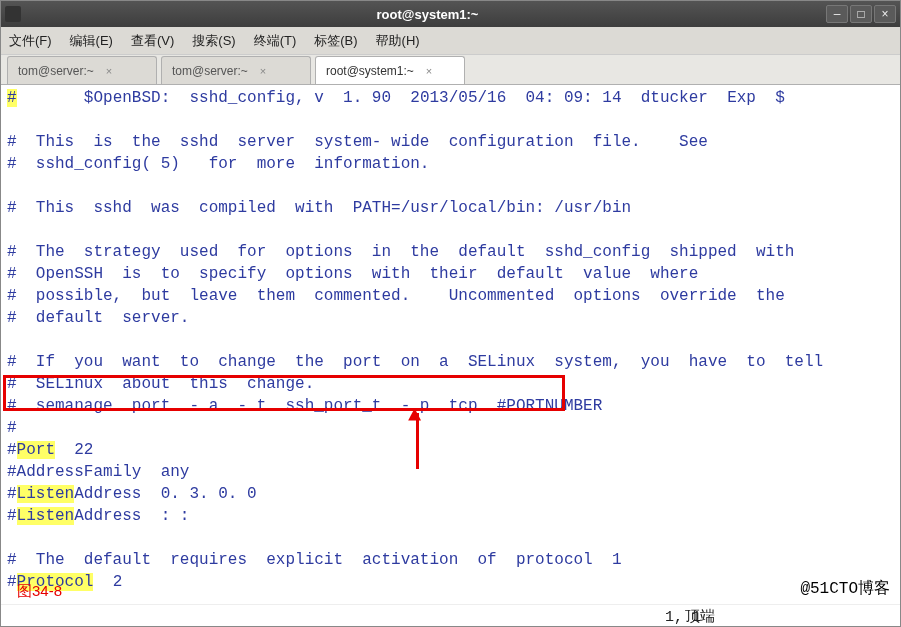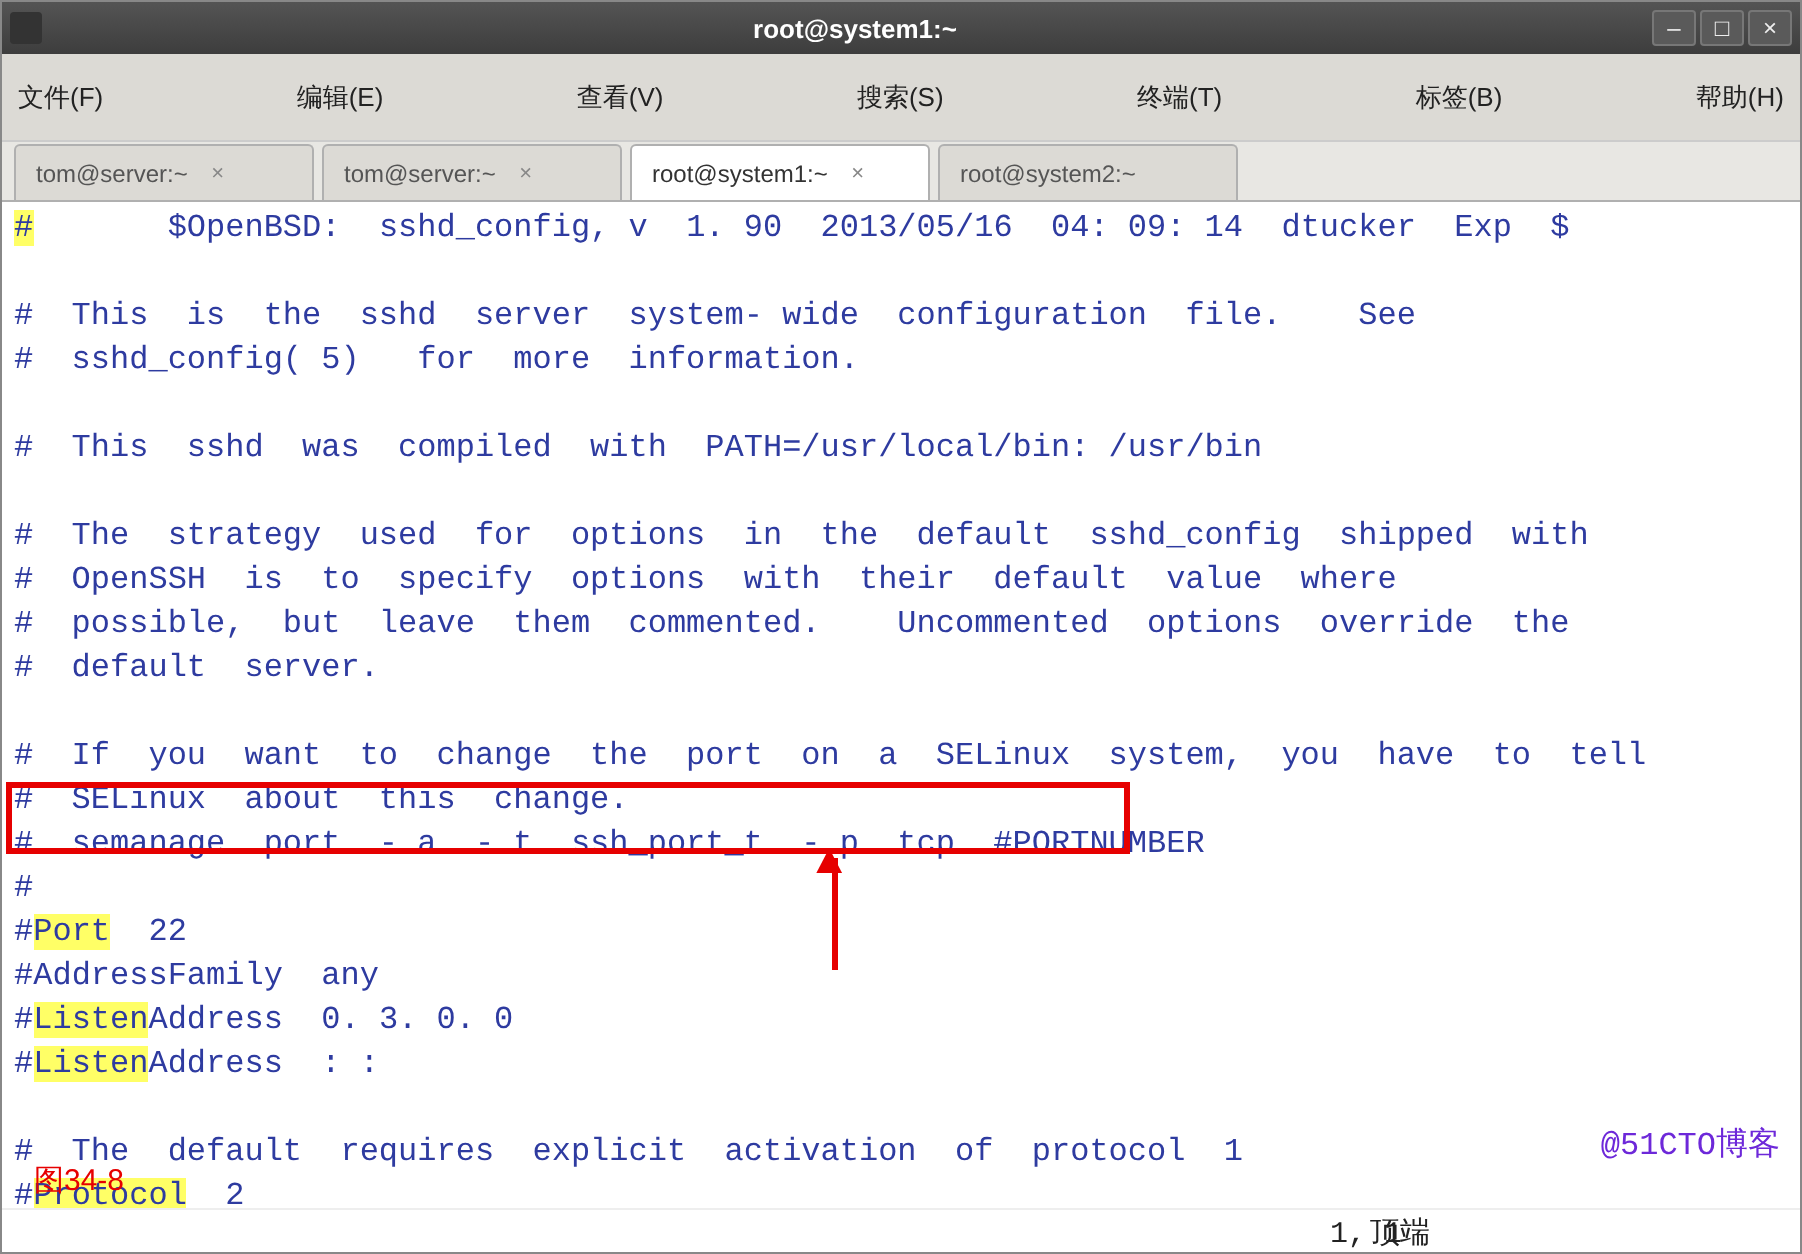--- a/index.html
+++ b/index.html
@@ -3,35 +3,35 @@
 <meta charset="utf-8">
 <style>
 * { margin: 0; padding: 0; box-sizing: border-box; }
 body { font-family: sans-serif; background: #f0f0f0; width: 901px; height: 627px; overflow: hidden; }
 .window { width: 901px; height: 627px; background: #dcdad5; border: 1px solid #888; display: flex; flex-direction: column; }
 .titlebar { height: 26px; background: linear-gradient(#545454, #3d3d3d); display: flex; align-items: center; padding: 0 4px; color: #fff; font-size: 13px; }
 .title-icon { width: 16px; height: 16px; background: #333; border-radius: 2px; margin-right: 8px; }
 .title-text { flex: 1; text-align: center; font-weight: bold; }
 .win-btns { display: flex; gap: 2px; }
 .win-btn { width: 22px; height: 18px; background: #5a5a5a; border: 1px solid #777; display: flex; align-items: center; justify-content: center; font-size: 12px; color: #eee; border-radius: 2px; }
-.menubar { height: 44px; background: #dcdad5; display: flex; align-items: center; padding: 0 8px; gap: 18px; font-size: 13px; color: #222; border-bottom: 1px solid #ccc; justify-content: space-between; }
+.menubar { height: 28px; background: #dcdad5; display: flex; align-items: center; padding: 0 8px; gap: 18px; font-size: 13px; color: #222; border-bottom: 1px solid #ccc; }
 .menu-item { cursor: pointer; }
 .tabbar { height: 30px; background: #e8e7e3; display: flex; align-items: flex-end; padding: 0 6px; border-bottom: 1px solid #b0b0b0; }
 .tab { height: 28px; padding: 0 10px; display: flex; align-items: center; gap: 8px; background: #dcdad5; border: 1px solid #b0b0b0; border-bottom: none; margin-right: 4px; font-size: 12px; color: #555; border-radius: 3px 3px 0 0; min-width: 150px; }
 .tab.active { background: #fff; color: #333; }
 .tab-close { width: 14px; height: 14px; display: flex; align-items: center; justify-content: center; font-size: 11px; color: #888; }
 .terminal { flex: 1; background: #fff; font-family: "Courier New", monospace; font-size: 16px; line-height: 22px; color: #2e3ba0; padding: 2px 6px; position: relative; overflow: hidden; }
 .hl { background: #ffff66; }
 .redbox { position: absolute; border: 3px solid #e60000; }
 .arrow { position: absolute; color: #e60000; font-size: 22px; font-weight: bold; }
 .arrow-line { position: absolute; background: #e60000; }
 .redtext { position: absolute; color: #e60000; font-weight: bold; font-size: 15px; font-family: sans-serif; }
 .statusbar { height: 22px; background: #fff; display: flex; align-items: flex-end; font-family: "Courier New", monospace; font-size: 15px; color: #222; padding: 0 10px; border-top: 1px solid #eee; }
 .figlabel { position: absolute; color: #e60000; font-weight: normal; font-size: 15px; font-family: sans-serif; }
-.watermark { position: absolute; right: 10px; bottom: 20px; color: #6d28d9; font-size: 16px; }
+.watermark { position: absolute; right: 10px; bottom: 4px; color: #000000; font-size: 16px; }
 pre { font-family: inherit; white-space: pre; }
 </style>
 </head>
 <body>
 
 <div class="window">
   <div class="titlebar">
     <div class="title-icon"></div>
     <div class="title-text">root@system1:~</div>
     <div class="win-btns">
@@ -56,23 +56,20 @@
         <span>tom@server:~</span>
         <span class="tab-close">×</span>
       </div>
     <div class="tab">
         <span>tom@server:~</span>
         <span class="tab-close">×</span>
       </div>
     <div class="tab active">
         <span>root@system1:~</span>
         <span class="tab-close">×</span>
-      </div>
-    <div class="tab">
-        <span>root@system2:~</span>
       </div>
   </div>
 
   <div class="terminal">
 <pre><span class="hl">#</span><span>       $OpenBSD:  sshd_config, v  1. 90  2013/05/16  04: 09: 14  dtucker  Exp  $</span>
 <span> </span>
 <span>#  This  is  the  sshd  server  system- wide  configuration  file.    See</span>
 <span>#  sshd_config( 5)   for  more  information.</span>
 <span> </span>
 <span>#  This  sshd  was  compiled  with  PATH=/usr/local/bin: /usr/bin</span>

